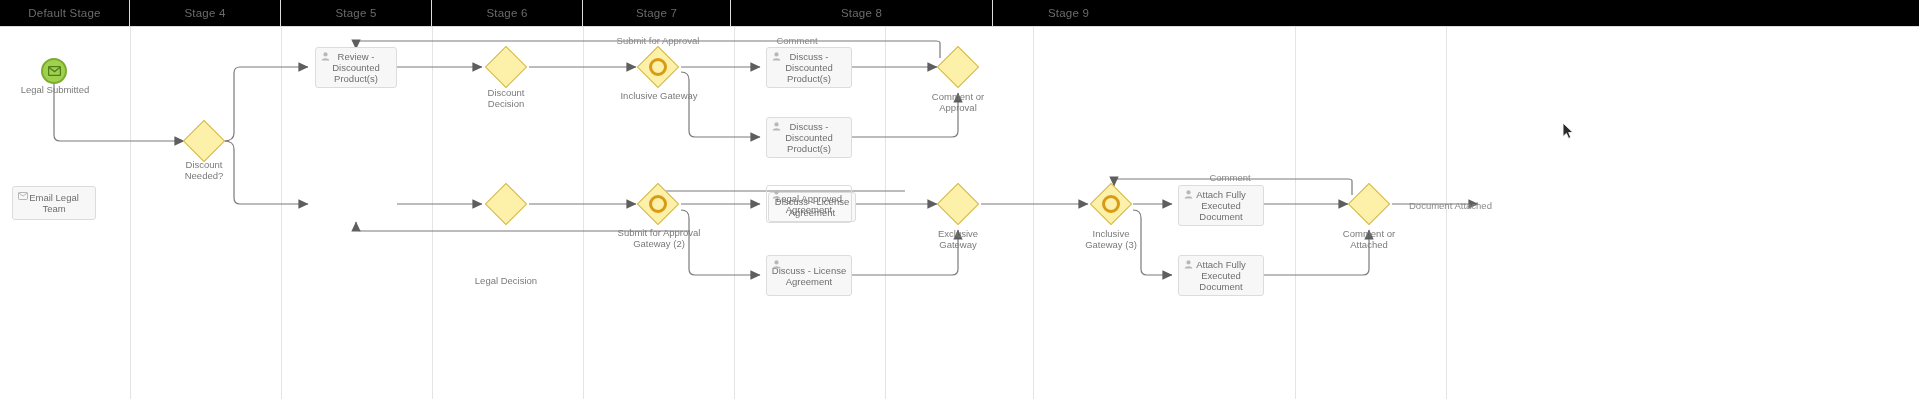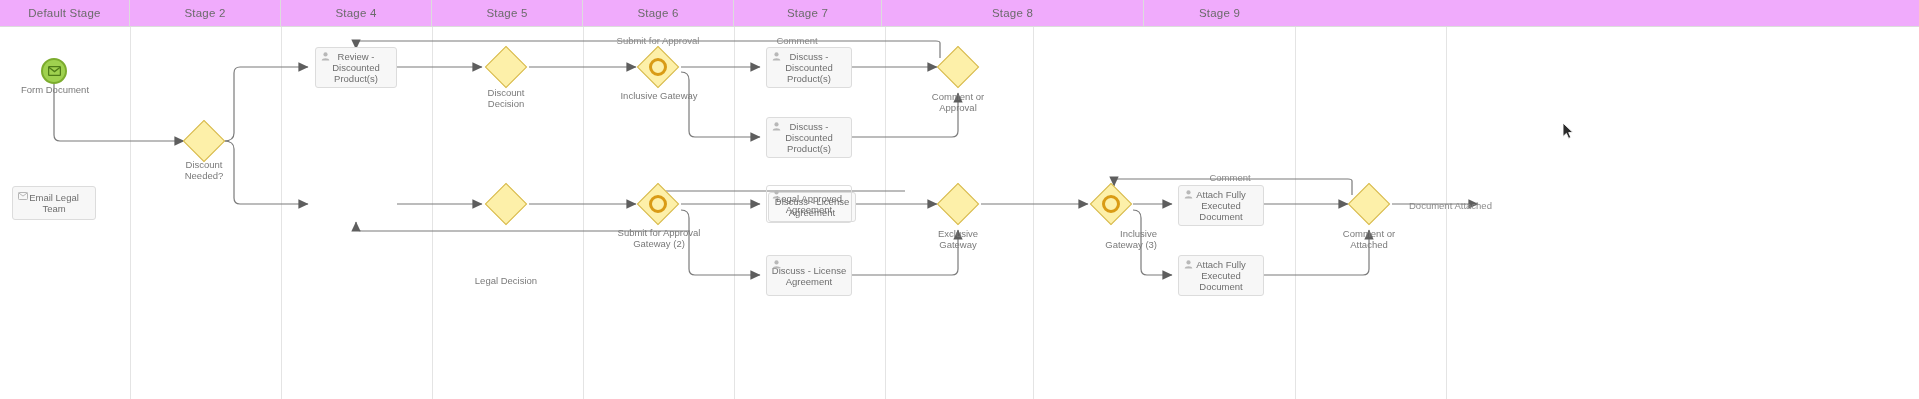--- a/index.html
+++ b/index.html
@@ -14,21 +14,21 @@
     height: 399px;
     background: #ffffff;
     overflow: hidden;
   }
 
   
   #stage-header {
     position: absolute;
     left: 0; top: 0;
     width: 1919px; height: 27px;
-    background: #f0abfc;
+    background: #000000;
     border-bottom: 1px solid #dcdcdc;
     display: flex;
   }
   .stage-head {
     height: 100%;
     display: flex;
     align-items: center;
     justify-content: center;
     font-size: 11.5px;
     color: #6b6b6b;
@@ -140,23 +140,20 @@
 </head>
 <body>
 
 <div id="canvas">
 
   <div id="stage-header">
     <div class="stage-head" style="width:130px">
         <span>Default Stage</span>
       </div>
     <div class="stage-head" style="width:151px">
-        <span>Stage 2</span>
-      </div>
-    <div class="stage-head" style="width:151px">
         <span>Stage 4</span>
       </div>
     <div class="stage-head" style="width:151px">
         <span>Stage 5</span>
       </div>
     <div class="stage-head" style="width:151px">
         <span>Stage 6</span>
       </div>
     <div class="stage-head" style="width:148px">
         <span>Stage 7</span>
@@ -242,21 +239,21 @@
   </svg>
 
   <div class="node start-event" style="left:41px; top:58px;">
     <span>
       <svg width="13" height="10" viewBox="0 0 13 10">
         <rect x="0.6" y="0.6" width="11.8" height="8.8" rx="1" fill="none" stroke="#4f7d18" stroke-width="1.3"></rect>
         <path d="M0.8,1.2 L6.5,5.6 L12.2,1.2" fill="none" stroke="#4f7d18" stroke-width="1.3"></path>
       </svg>
     </span>
   </div>
-  <div class="lbl" style="left:9px; top:85px; width:92px;">Form Document</div>
+  <div class="lbl" style="left:9px; top:85px; width:92px;">Legal Submitted</div>
 
   <div class="task" style="left:12px; top:186px; width:84px; height:34px;">
     <span class="envelope">
       <svg width="10" height="8" viewBox="0 0 10 8">
         <rect x="0.5" y="0.5" width="9" height="7" rx="0.8" fill="none" stroke="#b5b5b5" stroke-width="1"></rect>
         <path d="M0.7,0.9 L5,4.1 L9.3,0.9" fill="none" stroke="#b5b5b5" stroke-width="1"></path>
       </svg>
     </span>
     <span class="task-label">Email Legal Team</span>
   </div>
@@ -363,21 +360,21 @@
   <div class="gateway" style="left:937px; top:183px;">
     <div class="dia"></div>
   </div>
   <div class="lbl" style="left:912px; top:229px; width:92px;">Exclusive
 Gateway</div>
 
   <div class="gateway" style="left:1090px; top:183px;">
     <div class="dia"></div>
     <div class="ring"></div>
   </div>
-  <div class="lbl" style="left:1065px; top:229px; width:92px;text-align:right;">Inclusive
+  <div class="lbl" style="left:1065px; top:229px; width:92px;">Inclusive
 Gateway (3)</div>
 
   <div class="task" style="left:1178px; top:185px; width:86px; height:41px;">
     <span class="person">
       <svg width="9" height="9" viewBox="0 0 9 9">
         <circle cx="4.5" cy="2.4" r="2.1" fill="#b8b8b8"></circle>
         <path d="M0.7,8.6 C0.7,5.6 8.3,5.6 8.3,8.6 Z" fill="#b8b8b8"></path>
       </svg>
     </span>
     <span class="task-label">Attach Fully

